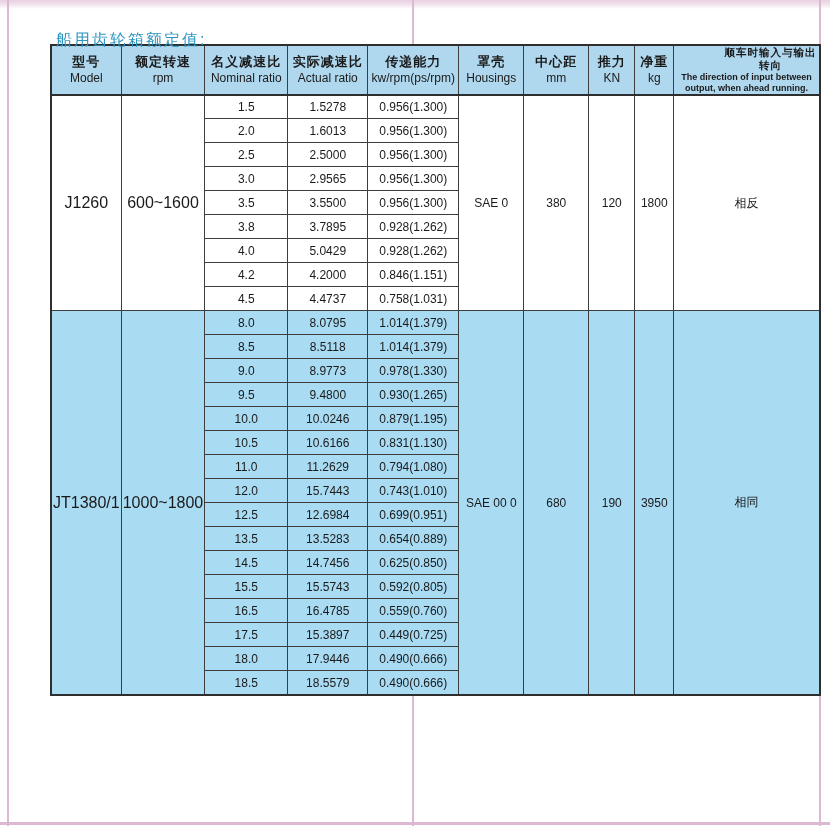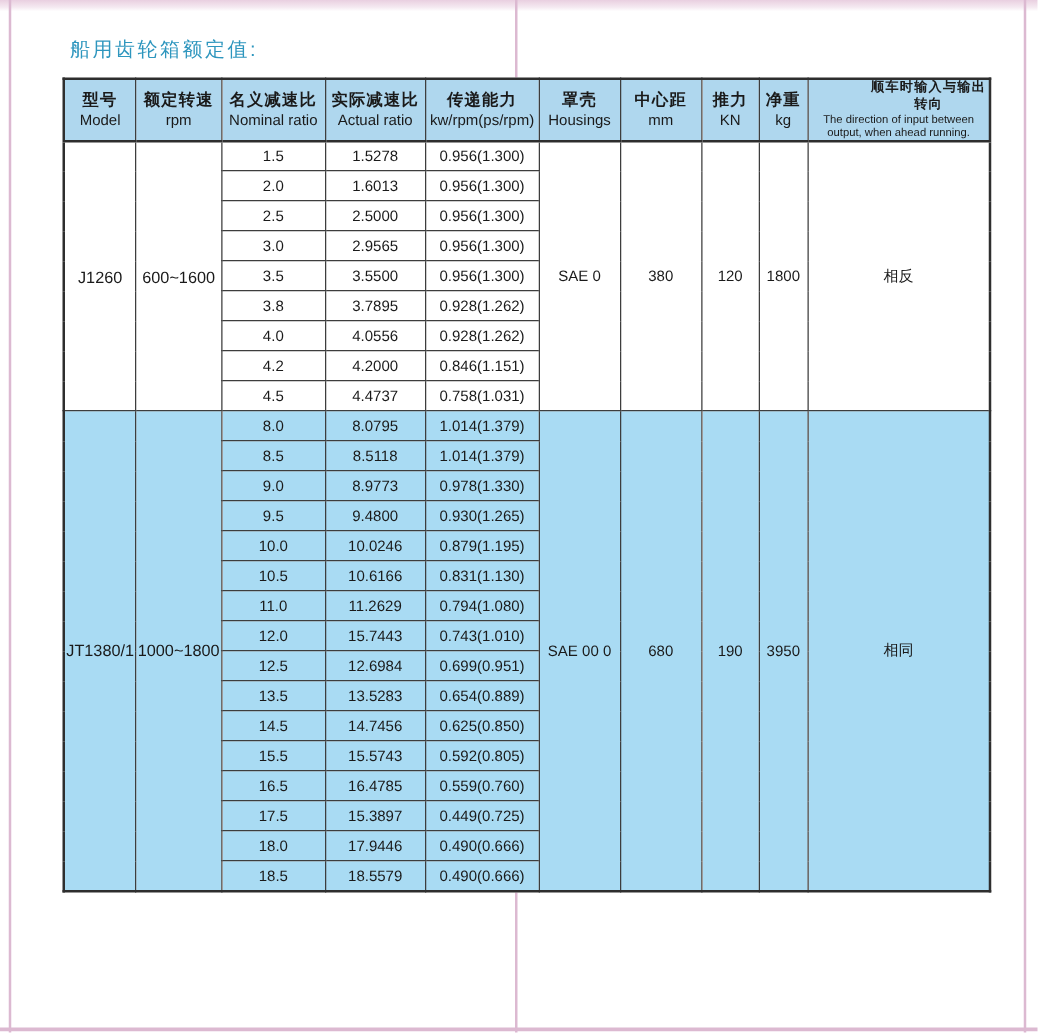--- a/index.html
+++ b/index.html
@@ -27,40 +27,40 @@
   .vline-left{left:7px;}
   .vline-center{left:412px;z-index:0;}
   .vline-right{left:819px;}
   .bottom-line{position:absolute;left:0;right:0;bottom:1px;height:3px;background:var(--pink);}
 
   .page-title{
     position:absolute;left:56px;top:30px;z-index:2;
     font-size:16px;font-weight:normal;color:var(--title-color);
     letter-spacing:2px;
   }
-  .table-wrap{position:absolute;left:50px;top:62px;z-index:1;background:#fff;}
+  .table-wrap{position:absolute;left:50px;top:44px;z-index:1;background:#fff;}
   table{border-collapse:collapse;table-layout:fixed;background:#fff;border:2px solid var(--border-outer);}
   th,td{
     border:1px solid var(--border);
     text-align:center;vertical-align:middle;
     font-size:12px;color:#1a1a1a;padding:0 1px;
     overflow:hidden;
   }
   thead th{
     background:var(--header-bg);
     border-bottom:2px solid var(--border-outer);
     height:42px;font-weight:normal;line-height:1.25;
   }
   thead .zh{font-weight:bold;font-size:13px;letter-spacing:1px;}
   thead .en{font-size:12px;}
   thead th.dir-col .zh{font-size:10.5px;letter-spacing:1px;padding-left:48px;}
-  thead th.dir-col .en{font-size:9px;font-weight:normal;line-height:1.2;}
+  thead th.dir-col .en{font-size:9px;font-weight:bold;line-height:1.2;}
   tbody tr{height:24px;}
   tbody tr.g1 td{background:var(--group2-bg);margin-top:32px;}
-  td.model-cell,td.rpm-cell{font-size:13px;}
+  td.model-cell,td.rpm-cell{font-size:16px;}
 </style>
 </head>
 <body>
 
 <div class="top-band"></div>
 <div class="vline vline-left"></div>
 <div class="vline vline-center"></div>
 <div class="vline vline-right"></div>
 <div class="bottom-line"></div>
 
@@ -157,21 +157,21 @@
           <td>3.5500</td>
           <td>0.956(1.300)</td>
         </tr>
         <tr class="g0">
           <td>3.8</td>
           <td>3.7895</td>
           <td>0.928(1.262)</td>
         </tr>
         <tr class="g0">
           <td>4.0</td>
-          <td>4.0556</td>
+          <td>5.0429</td>
           <td>0.928(1.262)</td>
         </tr>
         <tr class="g0">
           <td>4.2</td>
           <td>4.2000</td>
           <td>0.846(1.151)</td>
         </tr>
         <tr class="g0">
           <td>4.5</td>
           <td>4.4737</td>

